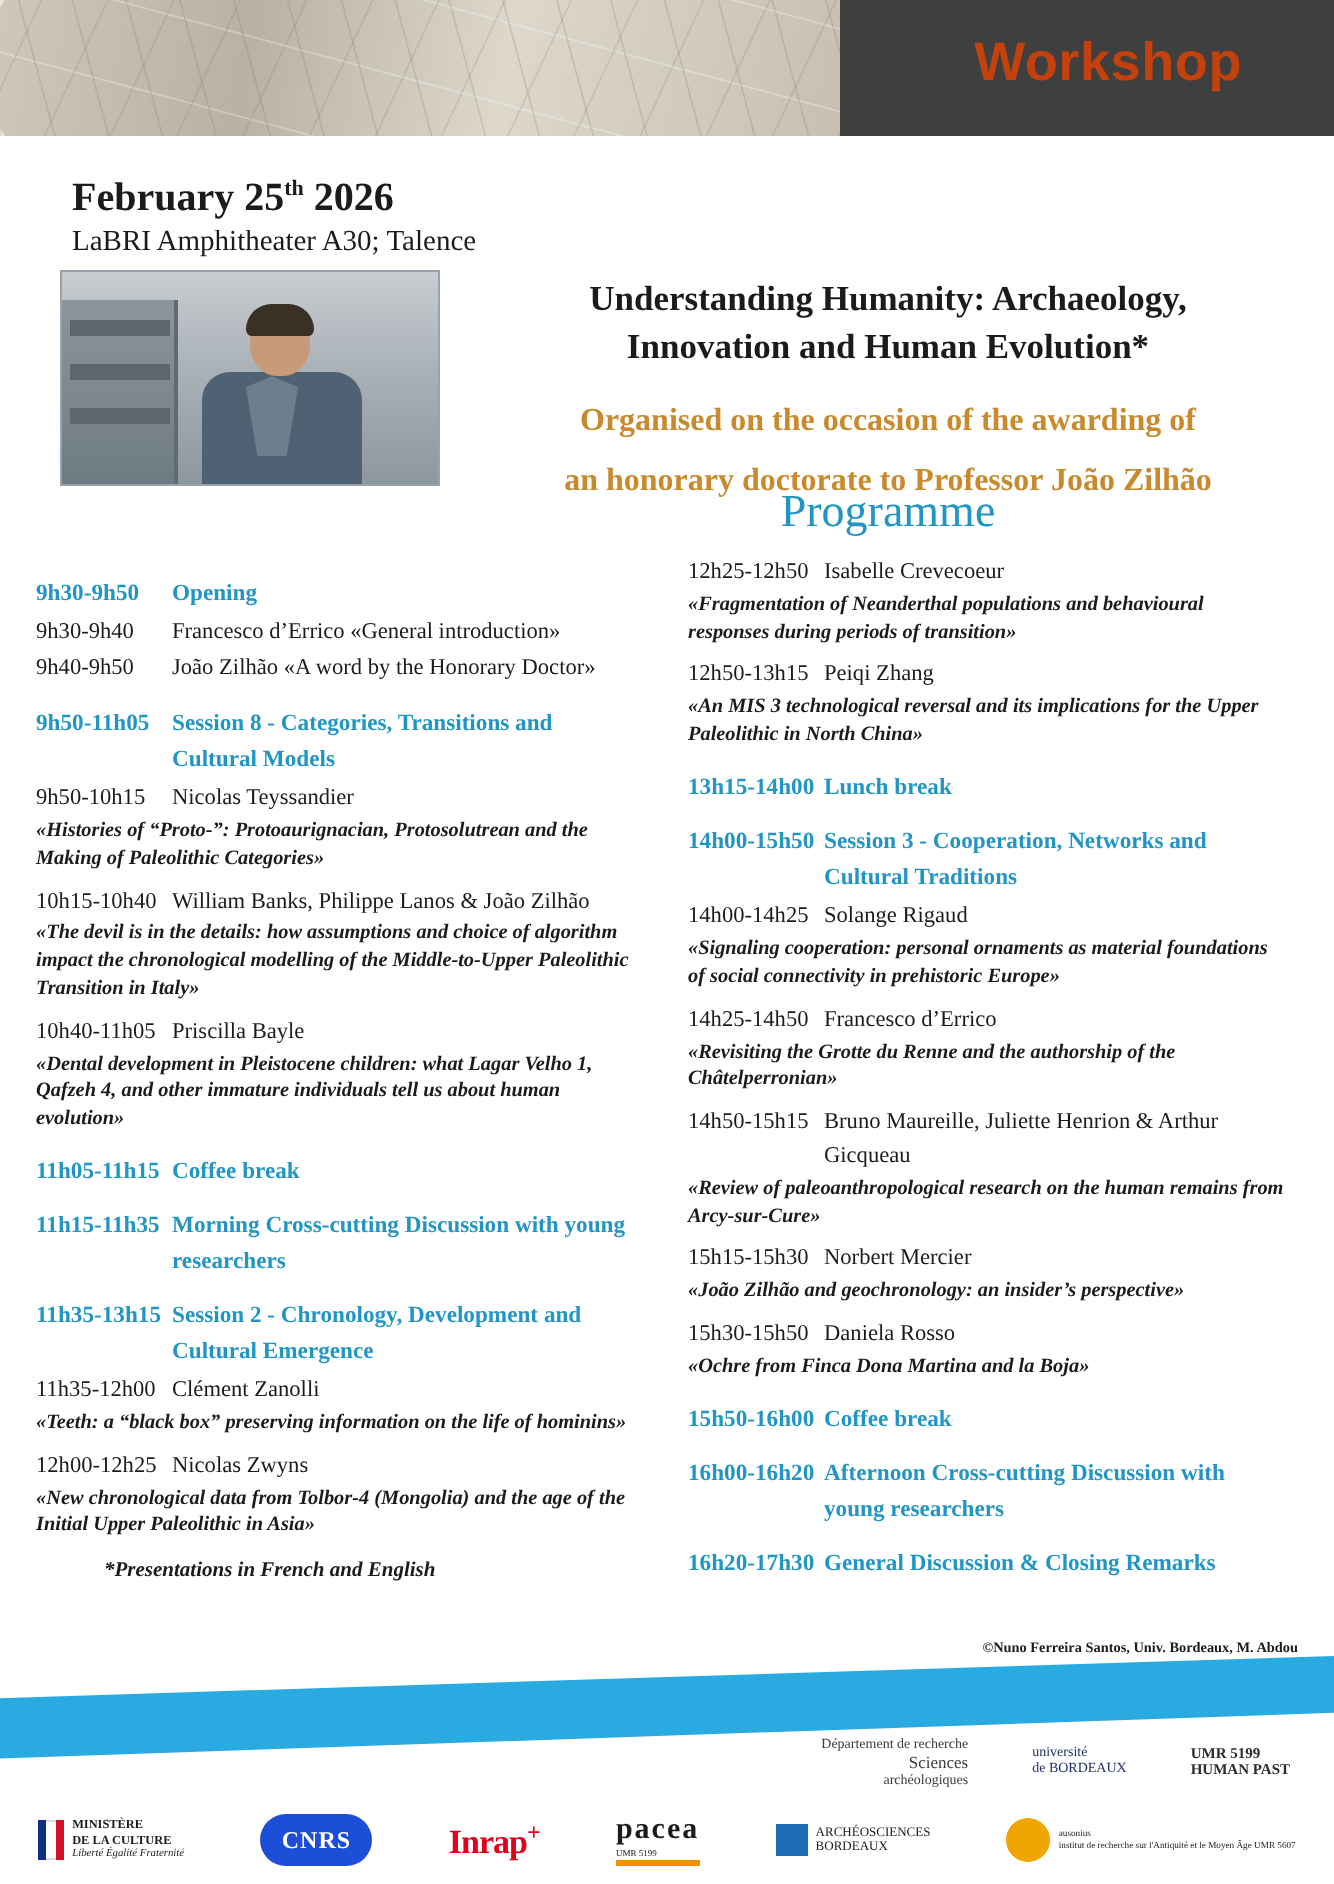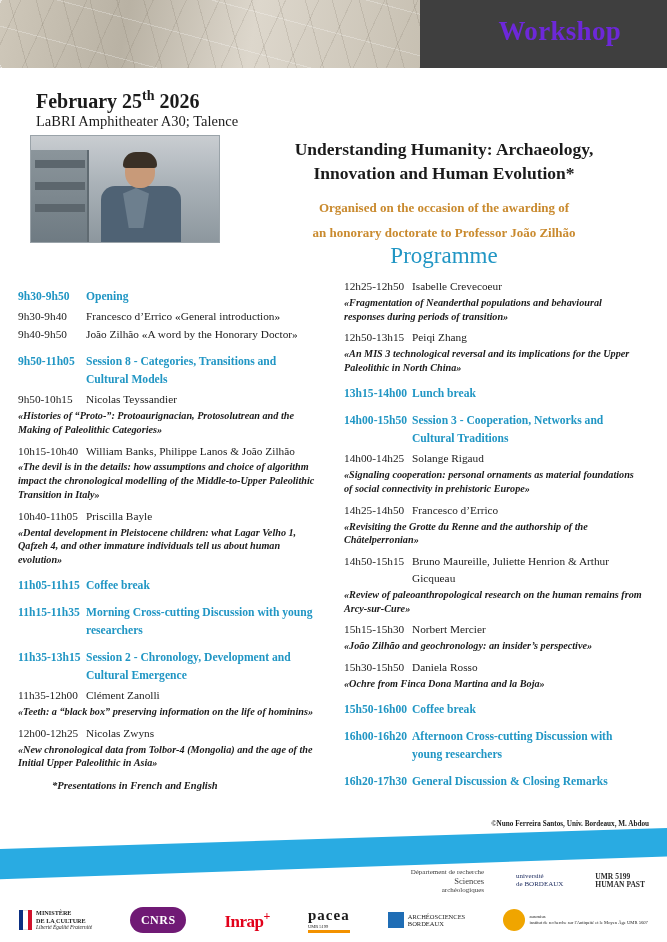--- a/index.html
+++ b/index.html
@@ -32,31 +32,31 @@
       repeating-linear-gradient(75deg, rgba(120,110,95,.18) 0 1px, transparent 1px 26px),
       repeating-linear-gradient(-65deg, rgba(120,110,95,.16) 0 1px, transparent 1px 30px),
       repeating-linear-gradient(15deg, rgba(255,255,255,.25) 0 1px, transparent 1px 40px);
   }
   .top-band .dark-block{
     position:absolute; top:0; right:0; width:247px; height:68px;
     background:#3f3f3f;
   }
   .workshop {
     position:absolute; top:16px; right:46px;
-    color:#6d28d9; font-size:27px; font-weight:bold;
+    color:#c2410c; font-size:27px; font-weight:bold;
     letter-spacing:.3px;
-    font-family:Liberation Serif, serif;
+    font-family:Liberation Sans, sans-serif;
   }
 
   
   .date {
     position:absolute; left:36px; top:88px;
     font-size:20px; font-weight:bold; color:#1b1b1b;
   }
-  .date sup { font-size:14px; }
+  .date sup { font-size:11px; }
   .venue {
     position:absolute; left:36px; top:113px;
     font-size:14.5px; color:#1b1b1b;
   }
 
   .portrait {
     position:absolute; left:30px; top:135px;
     width:190px; height:108px;
     background:#7e8a93;
     border:1px solid #9aa3a9;
@@ -96,21 +96,21 @@
   }
 
   .maintitle{
     position:absolute; left:234px; top:138px; width:420px;
     text-align:center;
     font-size:17.5px; font-weight:bold; color:#1b1b1b; line-height:1.35;
   }
   .subtitle{
     position:absolute; left:234px; top:196px; width:420px;
     text-align:center; color:#c98a2e;
-    font-size:13px; font-weight:bold; line-height:1.9;
+    font-size:16px; font-weight:bold; line-height:1.9;
   }
   .programme{
     position:absolute; left:234px; top:243px; width:420px;
     text-align:center; color:#2196c4;
     font-size:23px; font-weight:normal;
   }
 
   
   .col { position:absolute; top:278px; width:300px; }
   .col-left { left:18px; }
@@ -172,21 +172,21 @@
 
   .l-culture{ display:flex; align-items:center; gap:4px;}
   .flagbars{ width:13px; height:20px; display:flex; }
   .flagbars i{ flex:1; }
   .fb-b{background:#0b2f82;} .fb-w{background:#fff;border-top:1px solid #ddd;border-bottom:1px solid #ddd;} .fb-r{background:#d1122b;}
   .culture-txt{ font-size:6.2px; font-weight:bold; color:#1b1b1b; line-height:1.25;}
   .culture-txt em{ display:block; font-style:italic; font-weight:normal; font-size:5.4px;}
 
   .l-cnrs{
     width:56px;height:26px;border-radius:13px;
-    background:#701a75;color:#fff;font-size:12px;font-weight:bold;
+    background:#1d4ed8;color:#fff;font-size:12px;font-weight:bold;
     display:flex;align-items:center;justify-content:center;letter-spacing:.5px;
   }
   .l-inrap{ font-size:17px;font-weight:bold;color:#e2001a; letter-spacing:-.5px;}
   .l-inrap sup{ color:#e2001a; font-size:12px;}
   .l-pacea{
     font-size:15px;font-weight:bold;color:#1b1b1b;letter-spacing:1px;
     border-bottom:3px solid #f39200;padding-bottom:1px;font-family:Liberation Serif, serif;
   }
   .l-pacea small{display:block;font-size:4.5px;font-weight:normal;letter-spacing:0;}
   .l-as{ display:flex;align-items:center;gap:4px;}

